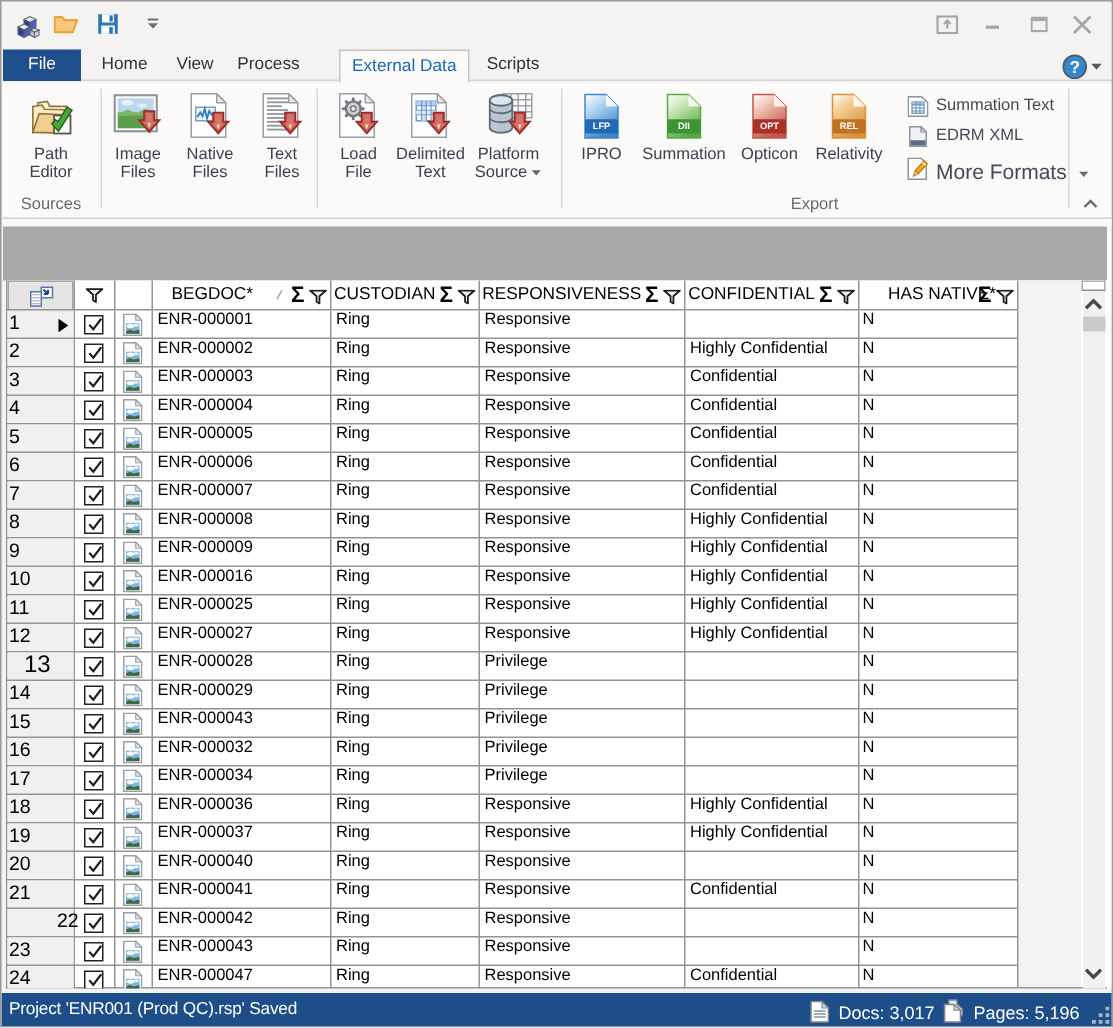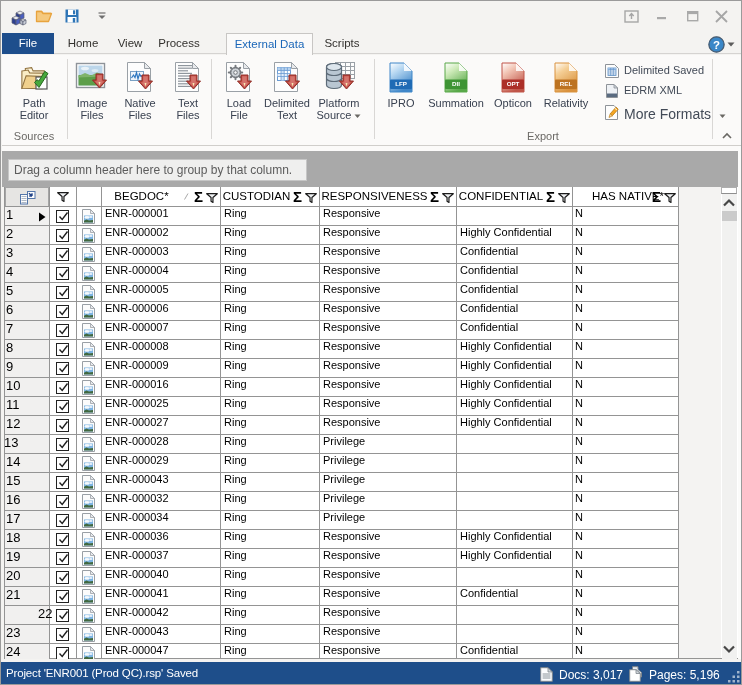--- a/index.html
+++ b/index.html
@@ -302,21 +302,21 @@
     </div>
     <div class="btn-label" style="left:520px;top:96px;width:90px;">Relativity</div>
 <div class="abs" style="left:604px;top:63px;">
       <svg width="14" height="14" viewBox="0 0 14 14" style="">
  <path d="M0.5 0.5 L9.5 0.5 L13.5 4.5 L13.5 13.5 L0.5 13.5 Z" fill="#fdfdfd" stroke="#8e9399" stroke-width="1"></path>
  <rect x="3" y="4" width="8" height="7.5" fill="#fff" stroke="#5b8ec4" stroke-width="0.8"></rect>
  <rect x="3" y="4" width="8" height="2" fill="#9dc0e8"></rect>
  <path d="M3 6 H11 M3 8 H11 M3 10 H11 M5.7 4 V11.5 M8.3 4 V11.5" stroke="#5b8ec4" stroke-width="0.7" fill="none"></path>
 </svg>
     </div>
-<div class="abs" style="left:623px;top:63px;font-size:11px;color:#424a57;line-height:13px;">Delimited Saved</div>
+<div class="abs" style="left:623px;top:63px;font-size:11px;color:#424a57;line-height:13px;">Summation Text</div>
 <div class="abs" style="left:604px;top:83px;">
       <svg width="14" height="14" viewBox="0 0 14 14" style="">
  <path d="M1.5 0.5 L9 0.5 L12.5 4 L12.5 13.5 L1.5 13.5 Z" fill="#eef1f5" stroke="#8e9399" stroke-width="1"></path>
  <path d="M9 0.5 L9 4 L12.5 4 Z" fill="#cfd6dd" stroke="#8e9399" stroke-width="0.8"></path>
  <rect x="2" y="9.5" width="10" height="3.5" fill="#5a6b80"></rect>
 </svg>
     </div>
 <div class="abs" style="left:623px;top:83px;font-size:11px;color:#424a57;line-height:13px;">EDRM XML</div>
 <div class="abs" style="left:603px;top:104px;">
       <svg width="15" height="15" viewBox="0 0 15 15" style="">
@@ -326,21 +326,20 @@
  <path d="M11 3.3 L13 5.2" stroke="#fff" stroke-width="0.9"></path>
 </svg>
     </div>
 <div class="abs" style="left:623px;top:107px;font-size:14px;color:#424a57;line-height:13px;">More Formats&nbsp; <svg width="7" height="5" style="display:inline">
         <path d="M0.5 0.5 L6.5 0.5 L3.5 4 Z" fill="#6a6864"></path>
       </svg></div>
 
 <div class="abs" style="left:1px;top:145px;width:740px;height:5px;background:#fbfaf9;"></div>
 <div class="abs" style="left:1px;top:150px;width:736px;height:36px;background:#a9a9a9;"></div>
 <div class="abs" style="left:737px;top:145px;width:4px;height:513px;background:#fbfbfa;"></div>
-<div class="abs" style="left:7px;top:158px;width:299px;height:22px;background:#efefee;border:1px solid #c6c6c6;font-size:12px;color:#5c5c5c;line-height:20px;padding-left:5px;">Drag a column header here to group by that column.</div>
 <div class="abs" style="left:3px;top:186px;width:734px;height:472px;background:#fff;border-left:1px solid #949494;border-bottom:1px solid #949494;"></div>
     <div class="abs" style="left:678px;top:186px;width:42px;height:471px;background:#f4f3f2;"></div>
 <div class="abs" style="left:4px;top:186px;width:44px;height:20px;background:#e6e5e3;border:1px solid #a5a5a5;"></div>
 <div class="abs" style="left:18px;top:189px;">
       <svg width="17" height="15" viewBox="0 0 17 15" style="">
  <rect x="8.5" y="1.5" width="7.5" height="7" fill="#fdfdfd" stroke="#5577aa" stroke-width="1"></rect>
  <path d="M10 3.2 L13 6 M13 6 L13 3.2 M13 6 L10.2 6" stroke="#224488" stroke-width="1.4" fill="none"></path>
  <rect x="1.5" y="4.5" width="7" height="9.5" fill="#fdfdfd" stroke="#5577aa" stroke-width="1"></rect>
  <path d="M2.5 6.5 H7.5 M2.5 8.5 H7.5 M2.5 10.5 H7.5 M2.5 12.5 H7.5" stroke="#9aa7b8" stroke-width="0.8"></path>
 </svg>
@@ -666,21 +665,21 @@
  <path d="M2 11.8 L4.5 10.6 L7 11.6 L11 10.9 L11 13.5 L2 13.5 Z" fill="#41683f"></path>
 </svg>
       </div>
       <div class="cell" style="left:104px;top:208.5px;width:112px;">ENR-000027</div>
       <div class="cell" style="left:223px;top:208.5px;width:92px;">Ring</div>
       <div class="cell" style="left:322px;top:208.5px;width:130px;">Responsive</div>
       <div class="cell" style="left:459px;top:208.5px;width:110px;">Highly Confidential</div>
       <div class="cell" style="left:574px;top:208.5px;width:100px;">N</div>
       <div class="gl" style="left:3px;top:227px;width:674px;height:1px;"></div>
       <div class="abs" style="left:4px;top:228px;width:44px;height:18px;background:#f1f0ef;"></div>
-      <div class="abs" style="left:3px;top:228px;font-size:13px;color:#000;">13</div>
+      <div class="abs" style="left:15px;top:228px;font-size:16px;color:#000;">13</div>
       <div class="abs" style="left:55px;top:231px;width:13px;height:13px;background:#fff;border:1.5px solid #222;"></div>
       <svg class="abs" style="left:56.5px;top:232px;" width="11" height="11">
         <path d="M1.5 5.5 L4.2 8.5 L9.5 1.5" fill="none" stroke="#1f1f1f" stroke-width="1.4"></path>
       </svg>
       <div class="abs" style="left:81px;top:230px;">
         <svg width="13" height="15" viewBox="0 0 13 15" style="">
  <path d="M0.5 0.5 L8.5 0.5 L12.5 4.5 L12.5 14.5 L0.5 14.5 Z" fill="#fcfcfc" stroke="#9aa0a6" stroke-width="1"></path>
  <path d="M8.5 0.5 L8.5 4.5 L12.5 4.5 Z" fill="#e8eaed" stroke="#9aa0a6" stroke-width="0.8"></path>
  <rect x="2" y="6.5" width="9" height="7" fill="#7db4e2"></rect>
  <ellipse cx="5" cy="8.4" rx="2.6" ry="1.4" fill="#f5f9fd"></ellipse>

